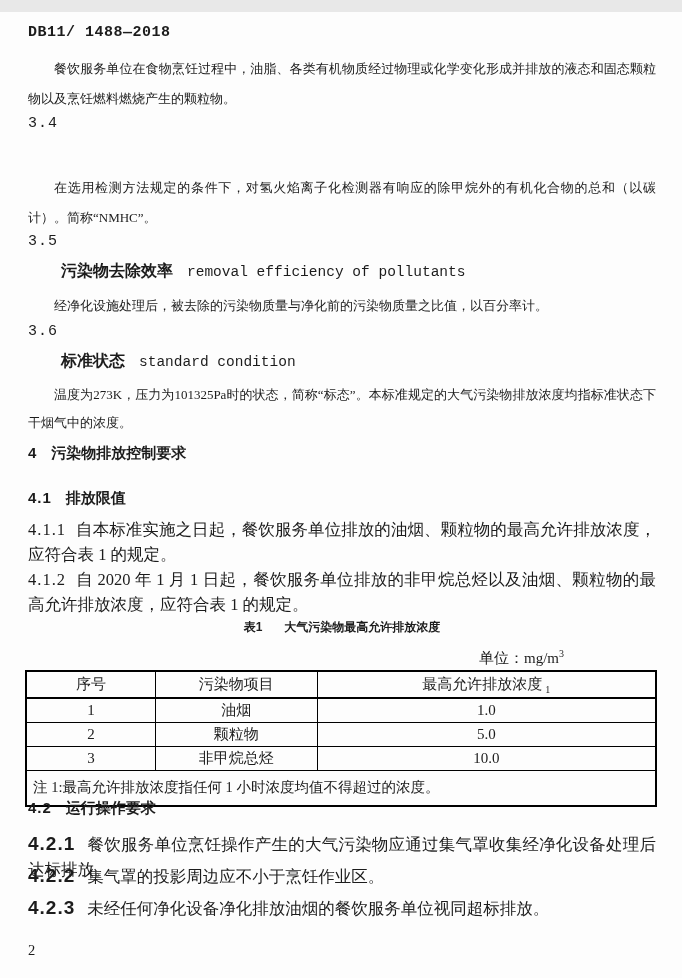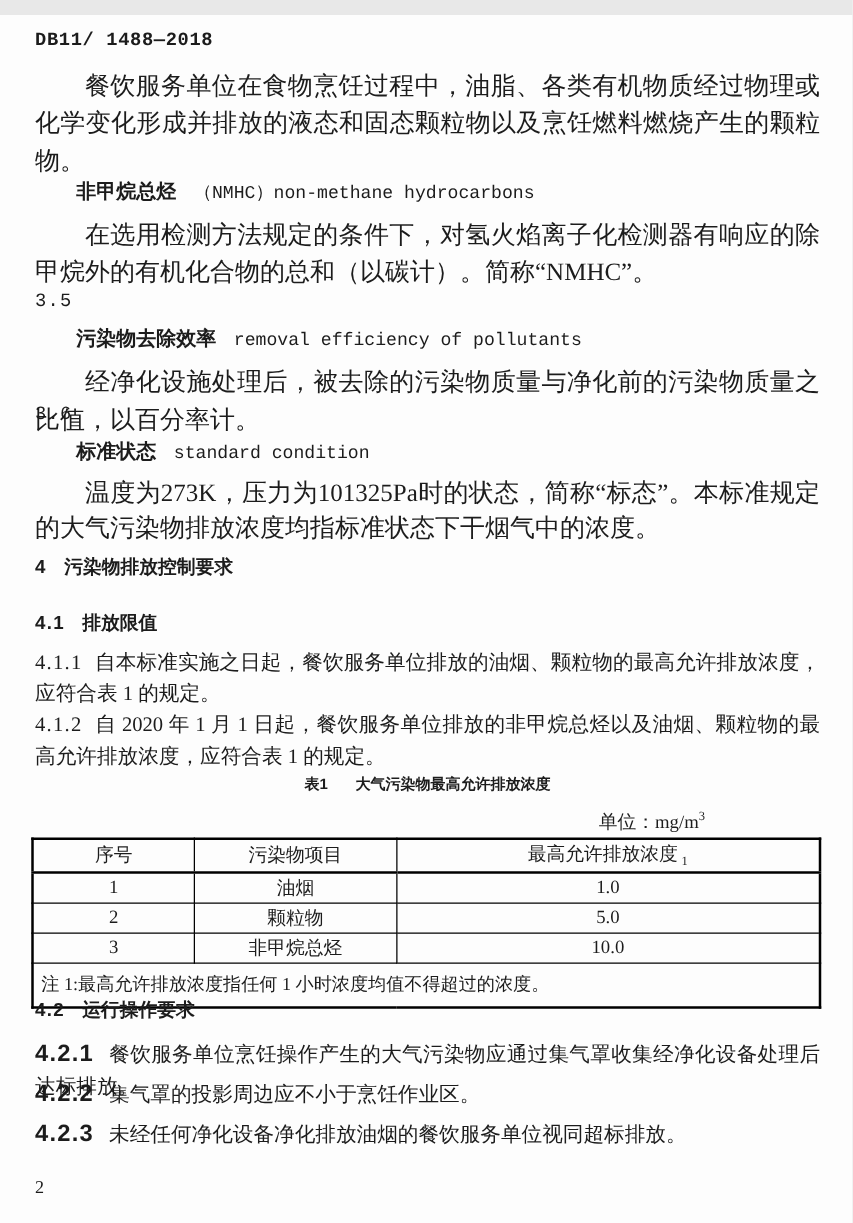--- a/index.html
+++ b/index.html
@@ -18,21 +18,21 @@
   .abs { position: absolute; left: 28px; right: 26px; }
 
   .doc-header {
     font-family: "Liberation Mono", "DejaVu Sans Mono", monospace;
     font-weight: 700;
     font-size: 15px;
     letter-spacing: 0.5px;
   }
 
   .para {
-    font-size: 20px;
+    font-size: 13px;
     line-height: 30px;
     text-align: justify;
     text-indent: 2em;
   }
 
   .sec-num {
     font-family: "Liberation Mono", "DejaVu Sans Mono", monospace;
     font-size: 15px;
     font-weight: 500;
     letter-spacing: 1px;
@@ -116,23 +116,21 @@
 </style>
 </head>
 <body>
 
 <div class="page">
 
   <div class="abs doc-header" style="top:12px">DB11/ 1488—2018</div>
 
   <div class="abs para" style="top:42px">餐饮服务单位在食物烹饪过程中，油脂、各类有机物质经过物理或化学变化形成并排放的液态和固态颗粒物以及烹饪燃料燃烧产生的颗粒物。</div>
 
-  <div class="abs term-line" style="top:131px">
-    <span class="term-zh">非甲烷总烃</span><span class="term-en">（NMHC）non-methane hydrocarbons</span>
-  </div>
+  <div class="abs sec-num" style="top:103px">3.4</div>
   <div class="abs para" style="top:161px">在选用检测方法规定的条件下，对氢火焰离子化检测器有响应的除甲烷外的有机化合物的总和（以碳计）。简称“NMHC”。</div>
 
   <div class="abs sec-num" style="top:221px">3.5</div>
   <div class="abs term-line" style="top:249px">
     <span class="term-zh">污染物去除效率</span><span class="term-en">removal efficiency of pollutants</span>
   </div>
   <div class="abs para" style="top:279px">经净化设施处理后，被去除的污染物质量与净化前的污染物质量之比值，以百分率计。</div>
 
   <div class="abs sec-num" style="top:311px">3.6</div>
   <div class="abs term-line" style="top:339px">

